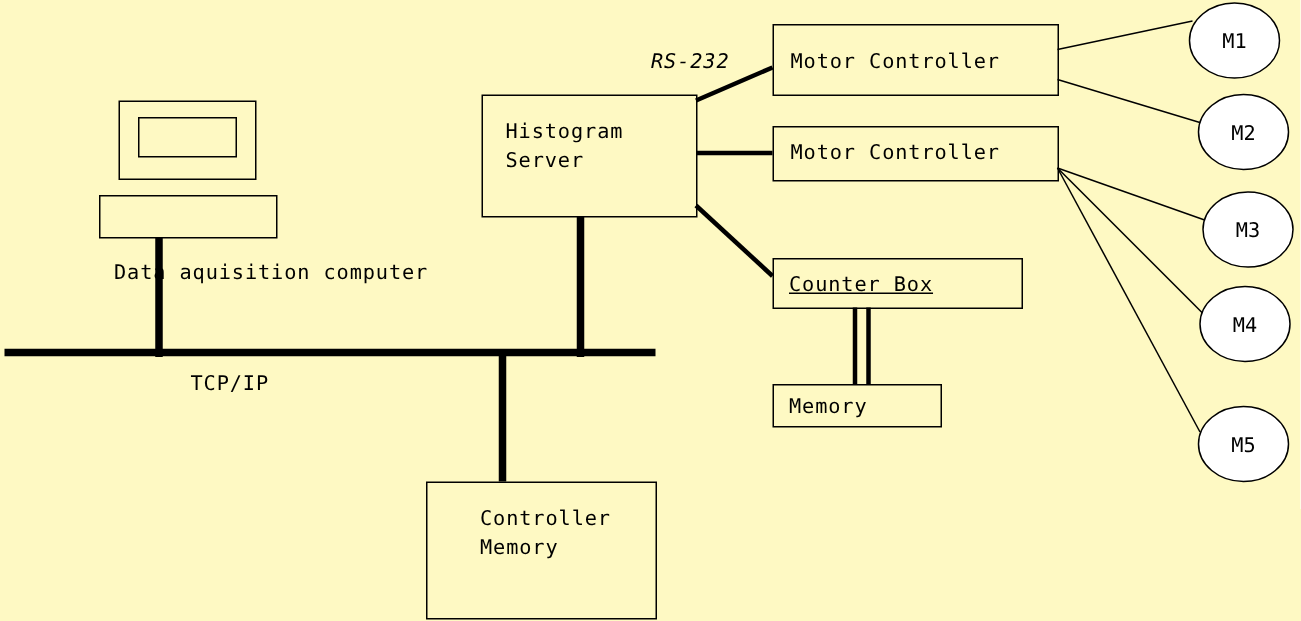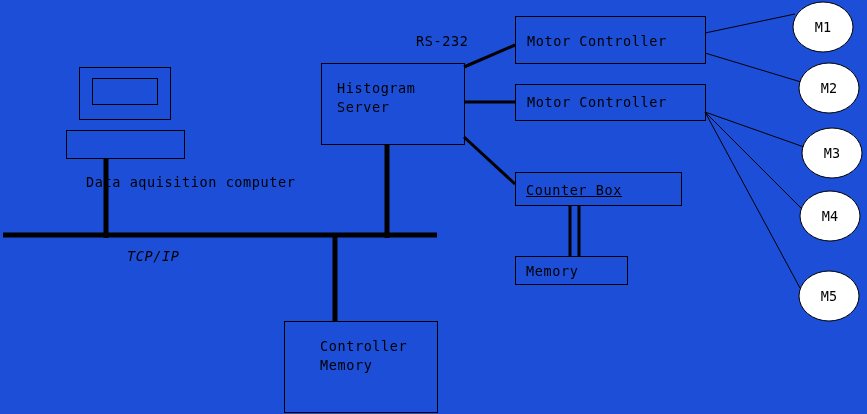--- a/index.html
+++ b/index.html
@@ -1,20 +1,20 @@
 <!DOCTYPE html>
 <html><head>
 <meta charset="utf-8">
 <title>System Diagram</title>
 <style>
   html,body{margin:0;padding:0;background:#ffffff;}
   #stage{
     position:relative;
     width:867px;height:414px;
-    background:#1d4ed8;
+    background:#fef9c3;
     overflow:hidden;
     font-family:"DejaVu Sans Mono","Liberation Mono",monospace;
   }
   #stage svg{position:absolute;left:0;top:0;width:867px;height:414px;}
   .lbl{
     position:absolute;
     font-family:"DejaVu Sans Mono","Liberation Mono",monospace;
     font-size:13.5px;
     color:#000;
     white-space:pre;
@@ -63,26 +63,26 @@
         <ellipse cx="832" cy="153" rx="30" ry="25" fill="#ffffff" stroke="#000000" stroke-width="1"></ellipse>
         <text x="832" y="158" text-anchor="middle" font-family="&quot;DejaVu Sans Mono&quot;,&quot;Liberation Mono&quot;,monospace" font-size="13.5" fill="#000000">M3</text>
         <ellipse cx="830" cy="216" rx="30" ry="25" fill="#ffffff" stroke="#000000" stroke-width="1"></ellipse>
         <text x="830" y="221" text-anchor="middle" font-family="&quot;DejaVu Sans Mono&quot;,&quot;Liberation Mono&quot;,monospace" font-size="13.5" fill="#000000">M4</text>
         <ellipse cx="829" cy="296" rx="30" ry="25" fill="#ffffff" stroke="#000000" stroke-width="1"></ellipse>
         <text x="829" y="301" text-anchor="middle" font-family="&quot;DejaVu Sans Mono&quot;,&quot;Liberation Mono&quot;,monospace" font-size="13.5" fill="#000000">M5</text>
       </g>
   </svg>
 
   <div id="labels">
-      <div class="lbl" style="left: 127px; top: 247px; font-style: italic;">TCP/IP</div>
-      <div class="lbl" style="left: 74px; top: 173px; padding-left: 12px;">Data aquisition computer</div>
+      <div class="lbl" style="left: 127px; top: 247px;">TCP/IP</div>
+      <div class="lbl" style="left: 64px; top: 173px; padding-left: 12px;">Data aquisition computer</div>
       <div class="lbl" style="left: 337px; top: 79px;">Histogram
 Server</div>
       <div class="lbl" style="left: 527px; top: 32px;">Motor Controller</div>
       <div class="lbl" style="left: 527px; top: 93px;">Motor Controller</div>
       <div class="lbl" style="left: 526px; top: 181px; text-decoration: underline;">Counter Box</div>
       <div class="lbl" style="left: 526px; top: 262px;">Memory</div>
       <div class="lbl" style="left: 320px; top: 337px;">Controller
 Memory</div>
-      <div class="lbl" style="left: 416px; top: 32px;">RS-232</div>
+      <div class="lbl" style="left: 434px; top: 32px; font-style: italic;">RS-232</div>
     </div>
 
 </div>
 
 </body></html>

